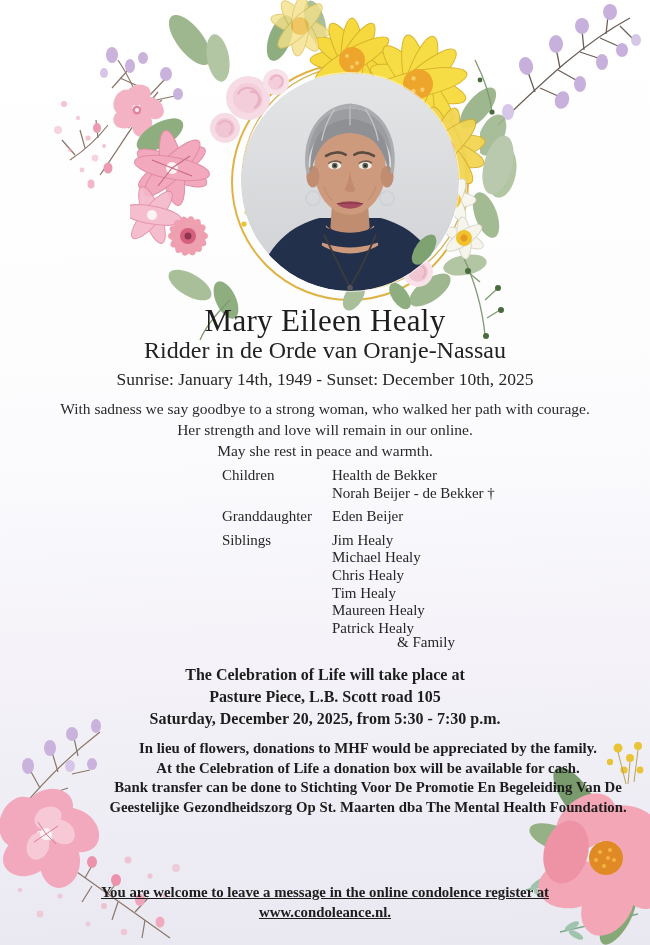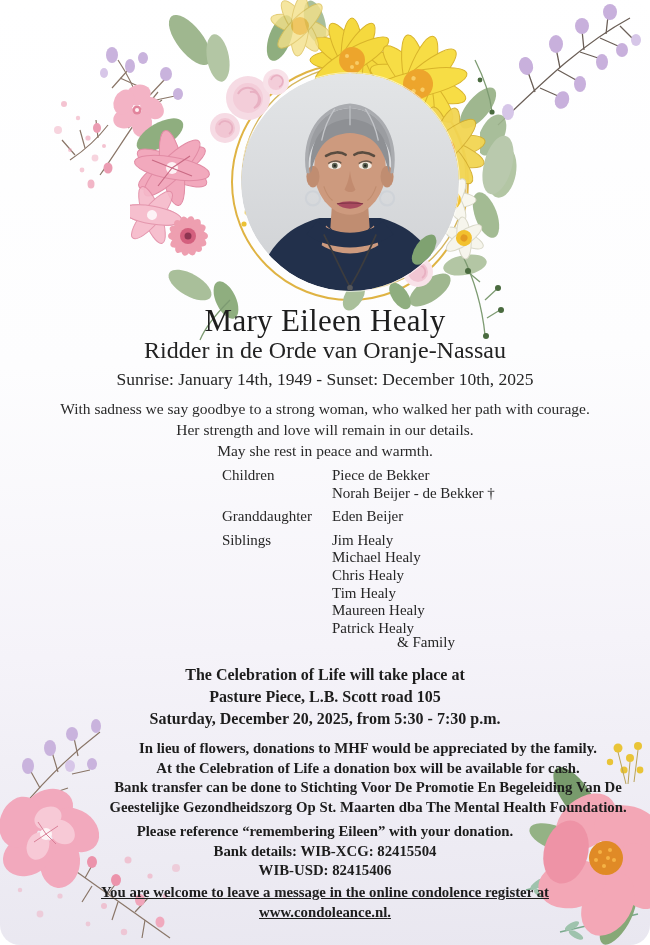--- a/index.html
+++ b/index.html
@@ -1,21 +1,20 @@
 <!DOCTYPE html>
 <html><head>
 <meta charset="utf-8">
 <style>
   html,body{margin:0;padding:0;}
   body{font-family:"Liberation Serif","DejaVu Serif",serif;}
   .card{
     position:relative;width:650px;height:945px;overflow:hidden;
     background:linear-gradient(178deg,#ffffff 0%,#fdfdfe 38%,#f5f3f9 68%,#e9e7f0 100%);
     color:#242424;
-    border-radius:20px;
   }
   .abs{position:absolute;}
   .center{left:0;width:650px;text-align:center;}
   .title{font-size:31px;letter-spacing:.3px;color:#1e1e1e;}
   .subtitle{font-size:24px;color:#232323;}
   .dates{font-size:17.5px;color:#262626;}
   .tribute{font-size:15.5px;line-height:21px;color:#2a2a2a;}
   .family{left:198px;top:467px;font-size:15px;line-height:17.6px;color:#262626;margin-left:24px;}
   .fam-row{display:flex;margin-bottom:6px;}
   .fam-label{width:110px;flex:0 0 110px;}
@@ -465,29 +464,29 @@
   </div>
 
   <div class="abs center title" style="top:303px">Mary Eileen Healy</div>
 
   <div class="abs center subtitle" style="top:337px">Ridder in de Orde van Oranje-Nassau</div>
 
   <div class="abs center dates" style="top:369px">Sunrise: January 14th, 1949 -  Sunset: December 10th, 2025</div>
 
   <div class="abs center tribute" style="top:398px">
     <div>With sadness we say goodbye to a strong woman, who walked her path with courage.</div>
-    <div>Her strength and love will remain in our details.</div>
+    <div>Her strength and love will remain in our online.</div>
     <div>May she rest in peace and warmth.</div>
   </div>
 
   <div class="abs family">
     <div class="fam-row">
       <div class="fam-label">Children</div>
       <div class="fam-names">
-        <div>Piece de Bekker</div>
+        <div>Health de Bekker</div>
         <div>Norah Beijer - de Bekker †</div>
       </div>
     </div>
     <div class="fam-row">
       <div class="fam-label">Granddaughter</div>
       <div class="fam-names">
         <div>Eden Beijer</div>
       </div>
     </div>
     <div class="fam-row">
@@ -511,25 +510,20 @@
     <div>Saturday, December 20, 2025, from 5:30 - 7:30 p.m.</div>
   </div>
 
   <div class="abs center donations bold" style="top:739px">
     <div>In lieu of flowers, donations to MHF would be appreciated by the family.</div>
     <div>At the Celebration of Life a donation box will be available for cash.</div>
     <div>Bank transfer can be done to Stichting Voor De Promotie En Begeleiding Van De</div>
     <div>Geestelijke Gezondheidszorg Op St. Maarten dba The Mental Health Foundation.</div>
   </div>
 
-  <div class="abs center reference bold" style="top:822px">
-    <div>Please reference “remembering Eileen” with your donation.</div>
-    <div>Bank details: WIB-XCG: 82415504</div>
-    <div>WIB-USD: 82415406</div>
-  </div>
 
   <div class="abs center condolence bold" style="top:882px">
     <div>You are welcome to leave a message in the online condolence register at</div>
     <div>
       <span class="weblink">www.condoleance.nl</span><span>.</span>
     </div>
   </div>
 
 </div>
 

